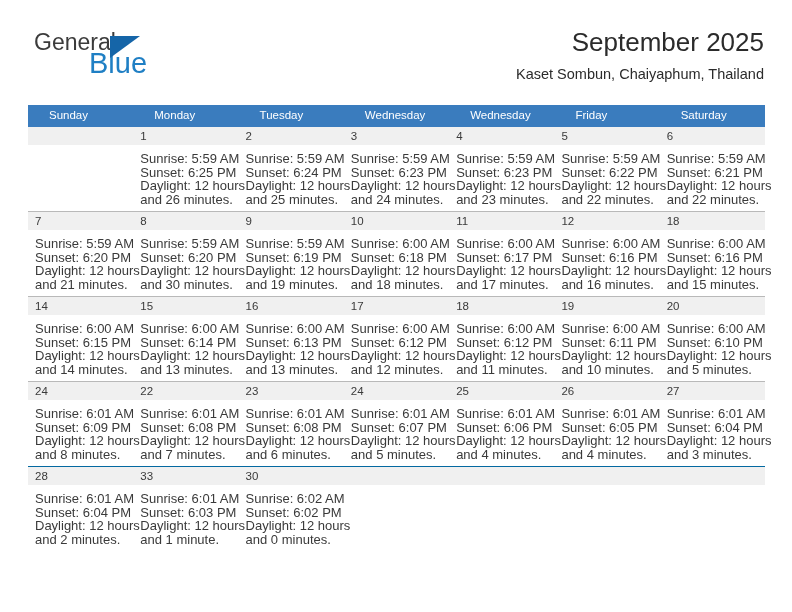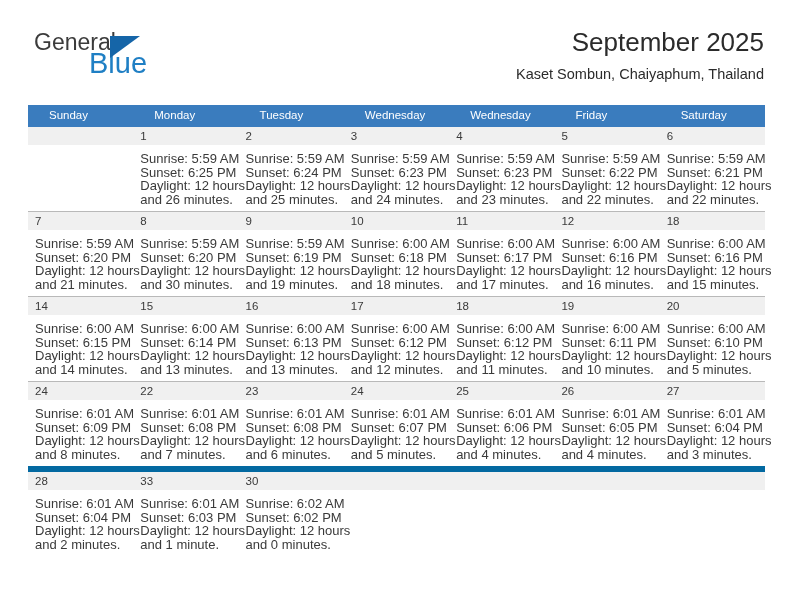--- a/index.html
+++ b/index.html
@@ -132,21 +132,21 @@
     color: #3a3a3a;
   }
   .cell-body div {
     white-space: nowrap;
   }
   .cell.empty .cell-date { background: #f0f0f0; }
   .cell.empty .cell-body { }
 
   
   .week-row.last > td {
-    border-top: 6px solid #0369a1;
+    border-top: 1px solid #0369a1;
   }
 </style>
 </head>
 <body>
 
 <div class="page">
 
   <div class="topbar">
 
     <div class="logo">

